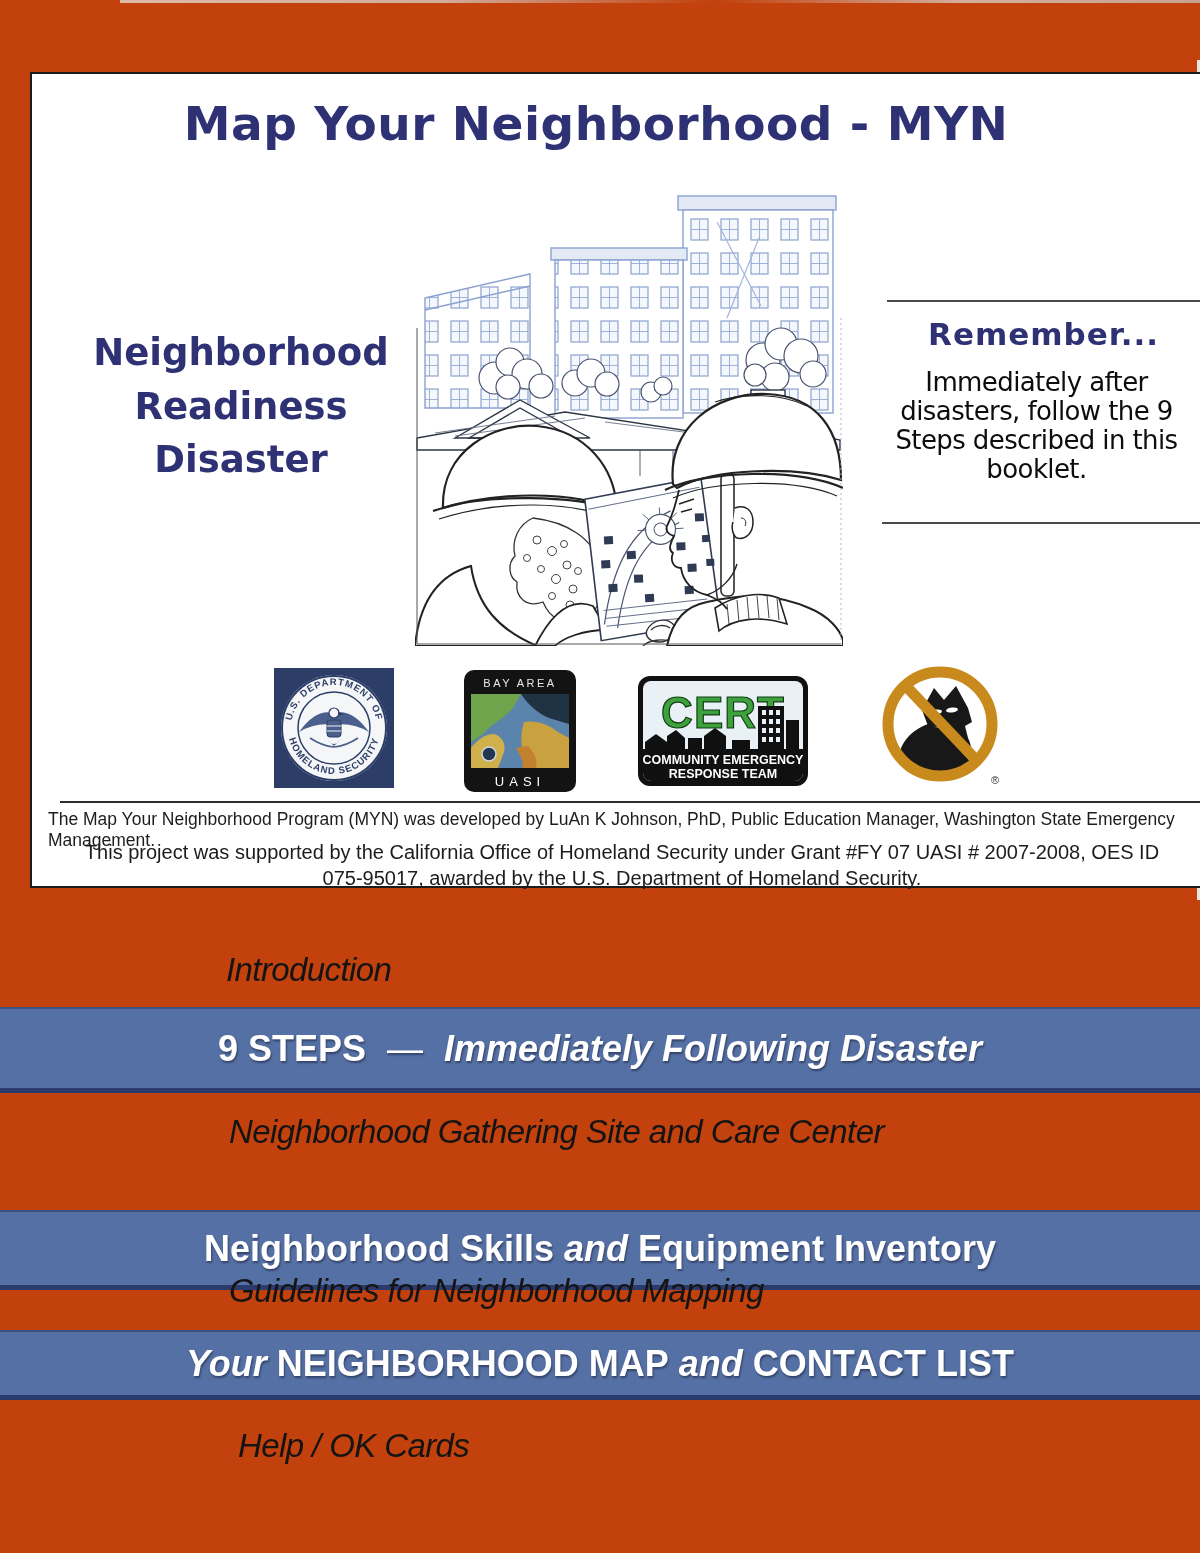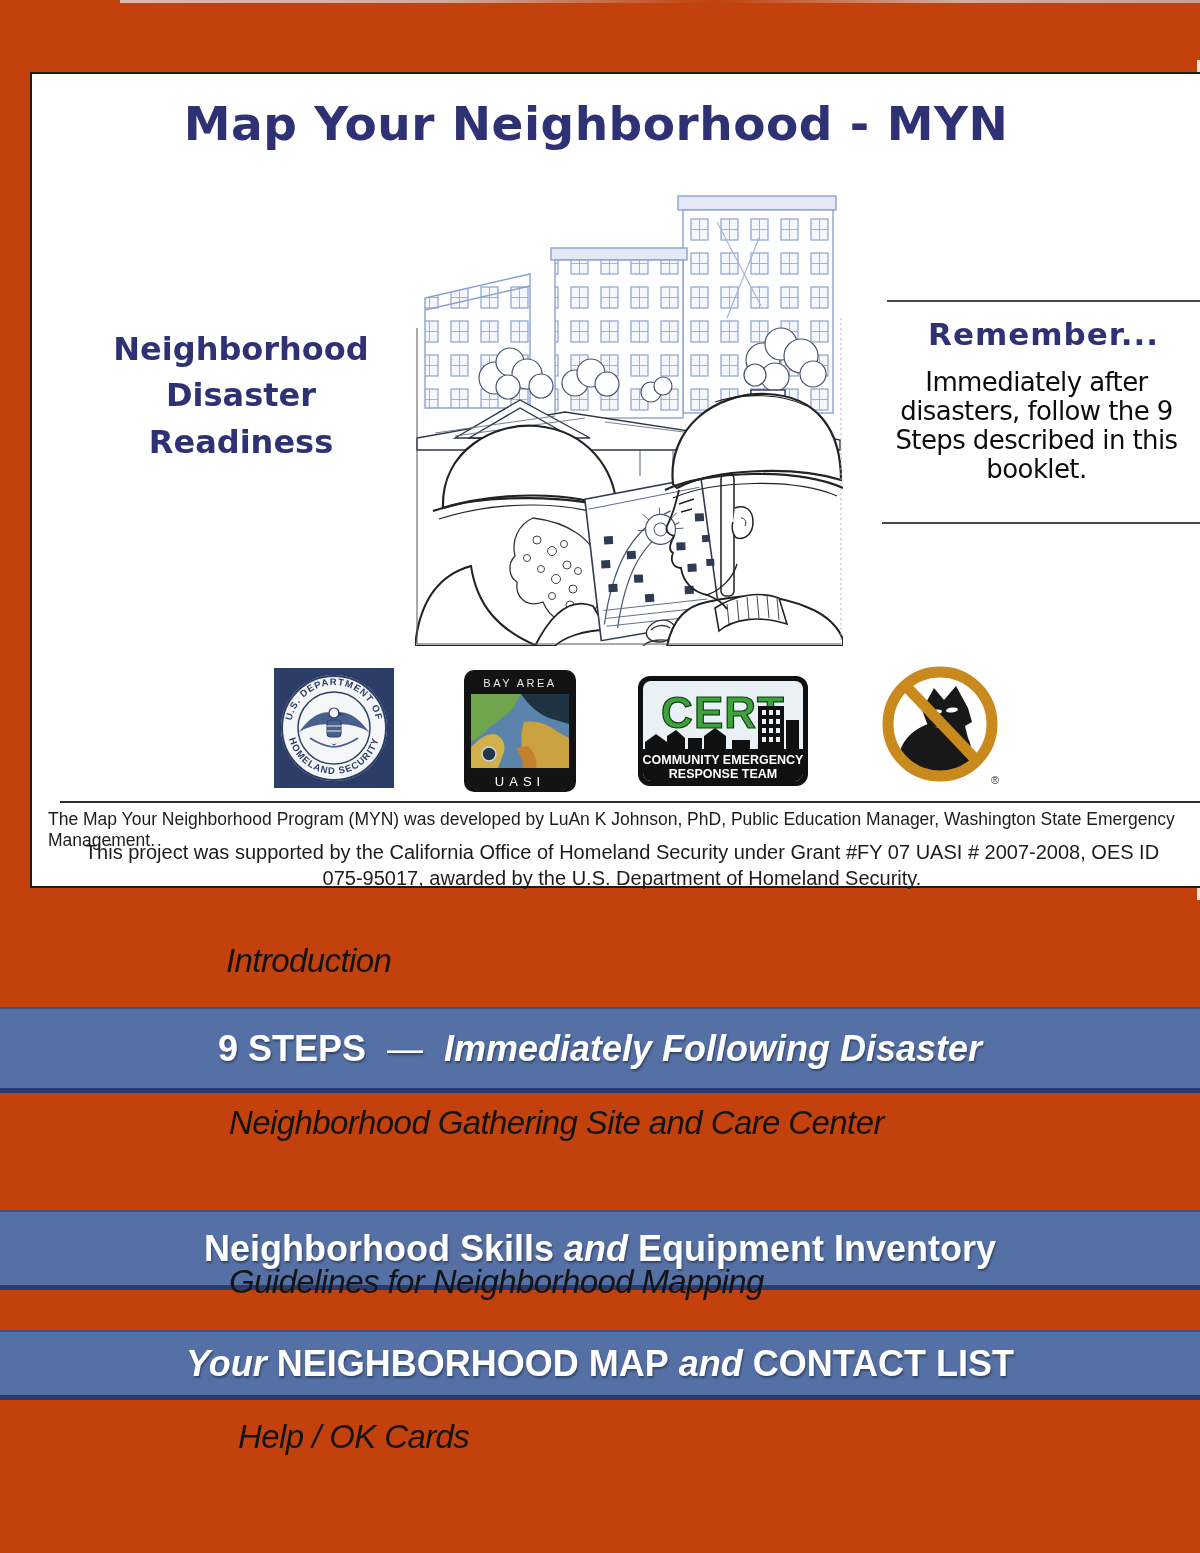--- a/index.html
+++ b/index.html
@@ -13,21 +13,21 @@
     opacity:.75;}
   .scan-right{position:absolute;top:60px;right:0;width:3px;height:840px;background:#e8e5e2;}
 
   
   .cover-box{position:absolute;left:30px;top:72px;width:1168px;height:812px;
     border:2px solid #1c1c1c;border-right:none;background:#fff;}
   .cover-title{position:absolute;left:0;right:40px;top:22px;text-align:center;
     font-family:"DejaVu Sans",sans-serif;font-weight:bold;font-size:47px;
     color:#2e3274;letter-spacing:.5px;}
   .left-heading{position:absolute;left:58px;top:252px;width:302px;text-align:center;
-    font-family:"DejaVu Sans",sans-serif;font-weight:bold;font-size:32px;
+    font-family:"DejaVu Sans",sans-serif;font-weight:bold;font-size:37px;
     color:#2e3274;line-height:1.45;}
   .illustration{position:absolute;left:383px;top:104px;width:428px;height:468px;}
 
   .remember-rule-top{position:absolute;left:855px;right:0;top:226px;border-top:2px solid #4a4a4a;}
   .remember-rule-bottom{position:absolute;left:850px;right:0;top:448px;border-top:2px solid #4a4a4a;}
   .remember-heading{position:absolute;left:855px;right:0;top:242px;text-align:center;
     font-family:"DejaVu Sans",sans-serif;font-weight:bold;font-size:31px;color:#2e3274;letter-spacing:1px;}
   .remember-body{position:absolute;left:843px;right:2px;top:294px;text-align:center;
     font-family:"DejaVu Sans",sans-serif;font-size:26px;color:#0d0d0d;
     line-height:1.12;letter-spacing:-.6px;}
@@ -39,21 +39,21 @@
   .logo-burglar{left:846px;top:586px;width:124px;height:130px;}
 
   .credits-rule{position:absolute;left:28px;right:0;top:727px;border-top:2px solid #2d2d2d;}
   .credit1{position:absolute;left:16px;right:8px;top:735px;text-align:left;
     font-size:17.5px;color:#1c1c1c;}
   .credit2{position:absolute;left:52px;right:40px;top:765px;text-align:center;
     font-size:20px;color:#1c1c1c;line-height:1.3;}
 
   
   .toc-plain{position:absolute;font-style:italic;font-size:33px;color:#141414;
-    letter-spacing:-.6px;font-family:"Liberation Sans",sans-serif;}
+    letter-spacing:-.6px;font-family:"Liberation Sans",sans-serif;margin-top:9px;}
   .toc-intro{left:226px;top:942px;}
   .toc-gathering{left:229px;top:1104px;}
   .toc-guidelines{left:229px;top:1263px;}
   .toc-help{left:238px;top:1418px;}
 
   .toc-bar{position:absolute;left:0;right:0;background:#5570a4;
     border-top:2px solid #40507f;border-bottom:5px solid #2c3b6d;
     display:flex;align-items:center;justify-content:center;
     color:#ffffff;font-size:36px;white-space:pre-wrap;
     text-shadow:1px 2px 2px rgba(20,25,50,.5);}
@@ -73,22 +73,22 @@
 
   <div class="scan-top"></div>
   <div class="scan-right"></div>
 
   <div class="cover-box">
 
     <div class="cover-title">Map Your Neighborhood - MYN</div>
 
     <div class="left-heading">
       <div>Neighborhood</div>
+      <div>Readiness</div>
       <div>Disaster</div>
-      <div>Readiness</div>
     </div>
 
     <svg class="illustration" viewBox="0 0 428 468">
       <defs>
         <pattern id="win" width="30" height="34" patternUnits="userSpaceOnUse">
           <rect width="30" height="34" fill="#ffffff"></rect>
           <rect x="6" y="7" width="17" height="21" fill="#f4f7fc" stroke="#8ba2cf" stroke-width="1.2"></rect>
           <line x1="6" y1="17.5" x2="23" y2="17.5" stroke="#8ba2cf" stroke-width="0.8"></line>
           <line x1="14.5" y1="7" x2="14.5" y2="28" stroke="#8ba2cf" stroke-width="0.8"></line>
         </pattern>

